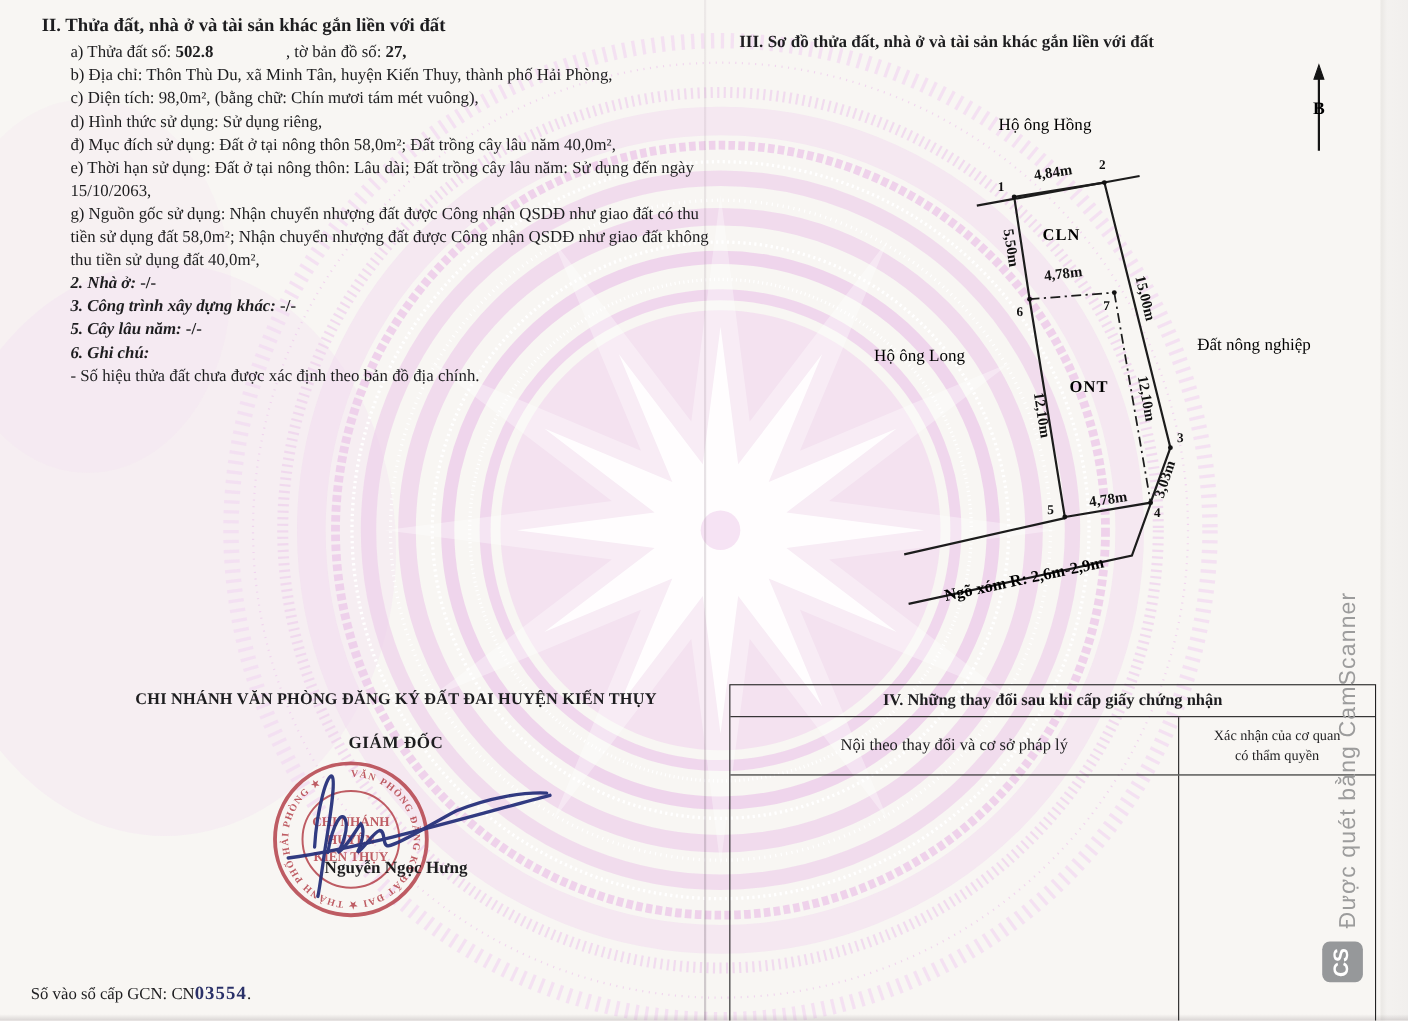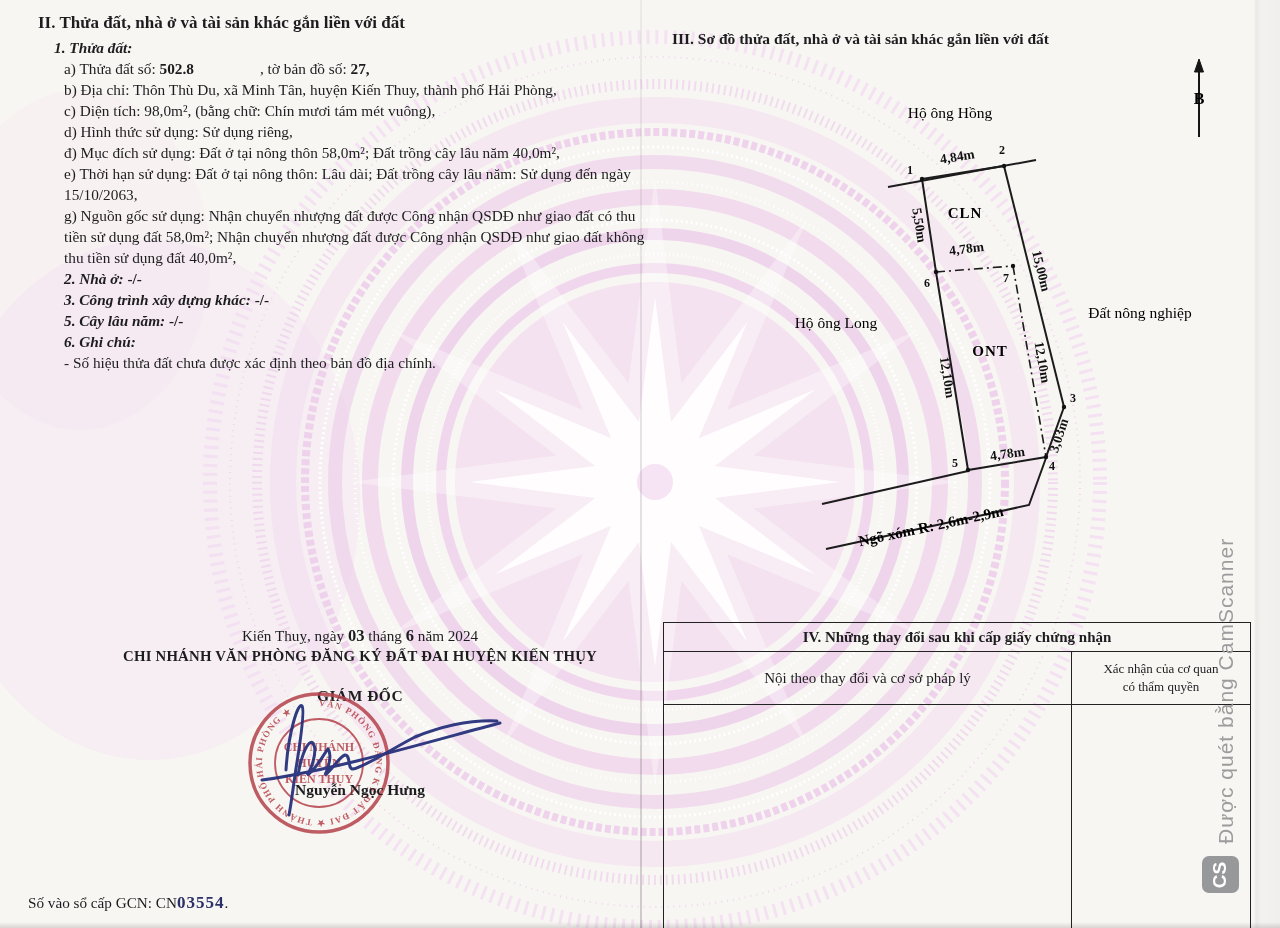--- a/index.html
+++ b/index.html
@@ -89,21 +89,20 @@
       <circle cx="655" cy="482" r="214" stroke="#eccae9" stroke-width="10" opacity="0.7"></circle>
     </g>
     <circle cx="655" cy="482" r="200" fill="#f0d2ed" opacity="0.55"></circle>
     <polygon opacity="0.35" fill="#ffffff" transform="translate(655 482) scale(1.65) translate(-655 -482)" points="840,482 714.9,498.1 815.2,574.5 698.8,525.8 747.5,642.2 671.1,541.9 655,667 638.9,541.9 562.5,642.2 611.2,525.8 494.8,574.5 595.1,498.1 470,482 595.1,465.9 494.8,389.5 611.2,438.2 562.5,321.8 638.9,422.1 655,297 671.1,422.1 747.5,321.8 698.8,438.2 815.2,389.5 714.9,465.9"></polygon>
     <polygon opacity="0.9" fill="#ffffff" points="840,482 714.9,498.1 815.2,574.5 698.8,525.8 747.5,642.2 671.1,541.9 655,667 638.9,541.9 562.5,642.2 611.2,525.8 494.8,574.5 595.1,498.1 470,482 595.1,465.9 494.8,389.5 611.2,438.2 562.5,321.8 638.9,422.1 655,297 671.1,422.1 747.5,321.8 698.8,438.2 815.2,389.5 714.9,465.9"></polygon>
     <circle cx="655" cy="482" r="18" fill="#f0d2ed" opacity="0.6"></circle>
   </svg>
 
   <div class="abs s2">
     <div class="t">II. Thửa đất, nhà ở và tài sản khác gắn liền với đất</div>
-    <div class="sub">1. Thửa đất:</div>
     <p><span>a) Thửa đất số: </span><span class="val">502.8</span><span class="sp"></span><span>, tờ bản đồ số: </span><span class="val">27,</span></p>
     <p>b) Địa chỉ: Thôn Thù Du, xã Minh Tân, huyện Kiến Thuy, thành phố Hải Phòng,</p>
     <p>c) Diện tích: 98,0m², (bằng chữ: Chín mươi tám mét vuông),</p>
     <p>d) Hình thức sử dụng: Sử dụng riêng,</p>
     <p>đ) Mục đích sử dụng: Đất ở tại nông thôn 58,0m²; Đất trồng cây lâu năm 40,0m²,</p>
     <p>e) Thời hạn sử dụng: Đất ở tại nông thôn: Lâu dài; Đất trồng cây lâu năm: Sử dụng đến ngày 15/10/2063,</p>
     <p>g) Nguồn gốc sử dụng: Nhận chuyển nhượng đất được Công nhận QSDĐ như giao đất có thu tiền sử dụng đất 58,0m²; Nhận chuyển nhượng đất được Công nhận QSDĐ như giao đất không thu tiền sử dụng đất 40,0m²,</p>
     <p class="num"><span>2. Nhà ở:</span><span class="plain"> -/-</span></p>
     <p class="num"><span>3. Công trình xây dựng khác:</span><span class="plain"> -/-</span></p>
     <p class="num"><span>5. Cây lâu năm:</span><span class="plain"> -/-</span></p>
@@ -181,21 +180,20 @@
         <span>có thẩm quyền</span>
       </div>
     </div>
     <div class="tbl-body">
       <div class="cell-l"></div>
       <div class="cell-r"></div>
     </div>
   </div>
 
   <div class="abs sign">
-    <div class="date"><span>Kiến Thuỵ, ngày </span><span class="hw">03</span><span> tháng </span><span class="hw">6</span><span> năm </span><span>2024</span></div>
     <div class="office">CHI NHÁNH VĂN PHÒNG ĐĂNG KÝ ĐẤT ĐAI HUYỆN KIẾN THỤY</div>
     <div class="role">GIÁM ĐỐC</div>
   </div>
 
   <svg class="abs stamp" width="148" height="148" viewBox="0 0 148 148">
     <g fill="none" stroke="#b5424b">
       <circle cx="74" cy="74" r="69" stroke-width="3.5"></circle>
       <circle cx="74" cy="74" r="44" stroke-width="1.8"></circle>
     </g>
     <defs>

